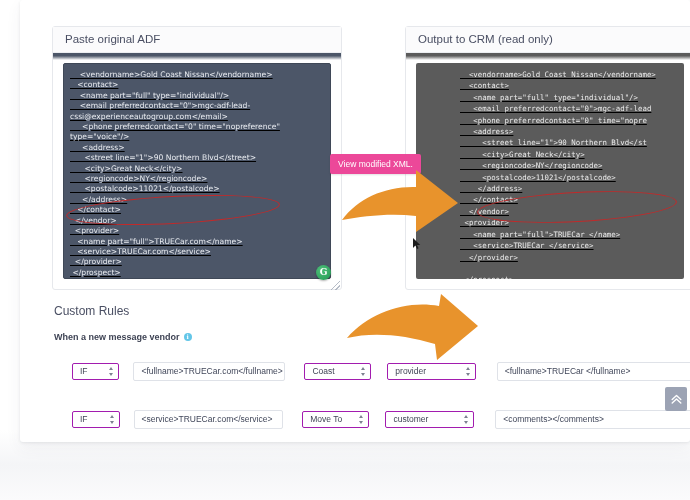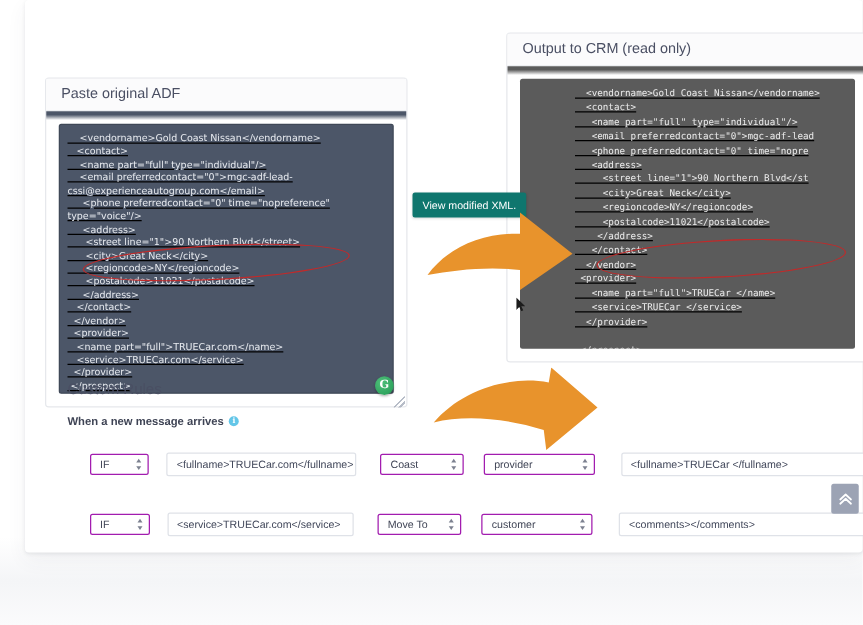--- a/index.html
+++ b/index.html
@@ -27,21 +27,21 @@
   }
   .panel-head{
     height:25px;line-height:25px;
     padding:0 12px;
     font-size:11.5px;color:#4a4f63;
     background:#fbfbfc;
     border-bottom:1px solid #eceef1;
   }
   .panel-body{padding:10px 10px 12px 10px;position:relative;text-decoration:underline;}
 
-  #panel-left{left:16px;top:26px;width:288px;height:262px;margin-top:36px;}
+  #panel-left{left:32px;top:26px;width:288px;height:262px;}
   #panel-right{left:385px;top:26px;width:288px;height:262px;}
 
   .xml-box{
     position:relative;
     border-radius:2px;
     overflow:hidden;
     white-space:pre;
   }
   #xml-left{
     background:#4c5668;color:#e8ebf0;
@@ -88,21 +88,21 @@
     position:absolute;border:1.6px solid #c12a2a;border-radius:50%;
     transform:rotate(-3deg);
     pointer-events:none;
   }
   #ellipse-left{left:46px;top:196px;width:212px;height:26px;}
   #ellipse-right{left:457px;top:192px;width:198px;height:28px;}
 
   
   .cta{
     position:absolute;left:310px;top:154px;
-    background:#0f766e;color:#ffffff;
+    background:#ec4899;color:#ffffff;
     font-size:8.5px;border:none;border-radius:2px;
     padding:5px 8px;
     box-shadow:0 1px 2px rgba(0,0,0,.12);
     cursor:pointer;
   }
 
   
   .arrow{position:absolute;}
   #arrow-1{left:320px;top:158px;width:120px;height:78px;}
   #arrow-2{left:325px;top:294px;width:135px;height:72px;}
@@ -251,21 +251,21 @@
     <div class="ellipse" id="ellipse-left"></div>
     <div class="ellipse" id="ellipse-right"></div>
 
     <svg id="cursor" viewBox="0 0 8 11">
       <path d="M0 0 L0 10 L2.4 7.6 L4.1 11 L5.6 10.2 L4 7 L7.2 7 Z" fill="#1c1c1c"></path>
     </svg>
 
     <div id="rules">
       <div class="rules-title">Custom Rules</div>
       <div class="rules-sub">
-        <span>When a new message arrives</span>
+        <span>When a new message vendor</span>
         <span class="info-icon">i</span>
       </div>
 
       <div class="rule-row" id="rule-row-0">
         <div class="sel sel-if">IF</div>
         <div class="txt txt-cond">&lt;fullname&gt;TRUECar.com&lt;/fullname&gt;</div>
         <div class="sel sel-action">Coast</div>
         <div class="sel sel-target">provider</div>
         <div class="txt txt-value">&lt;fullname&gt;TRUECar  &lt;/fullname&gt;</div>
       </div>

